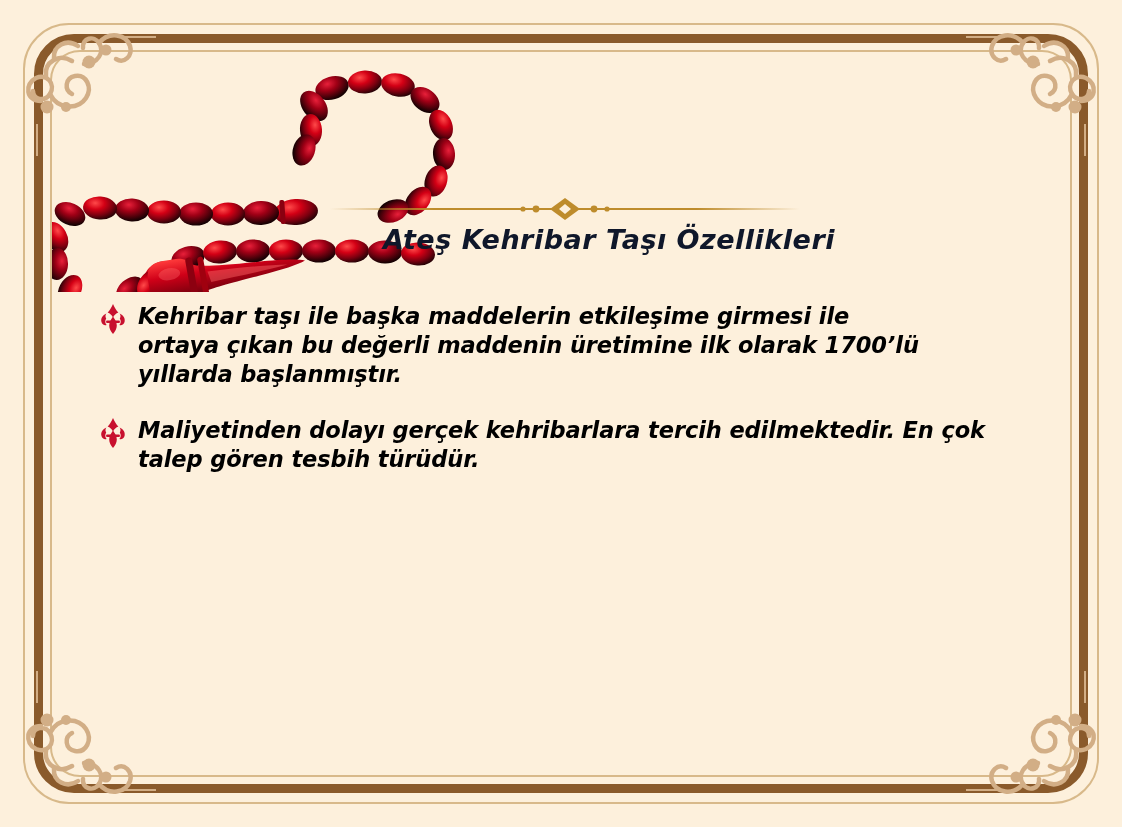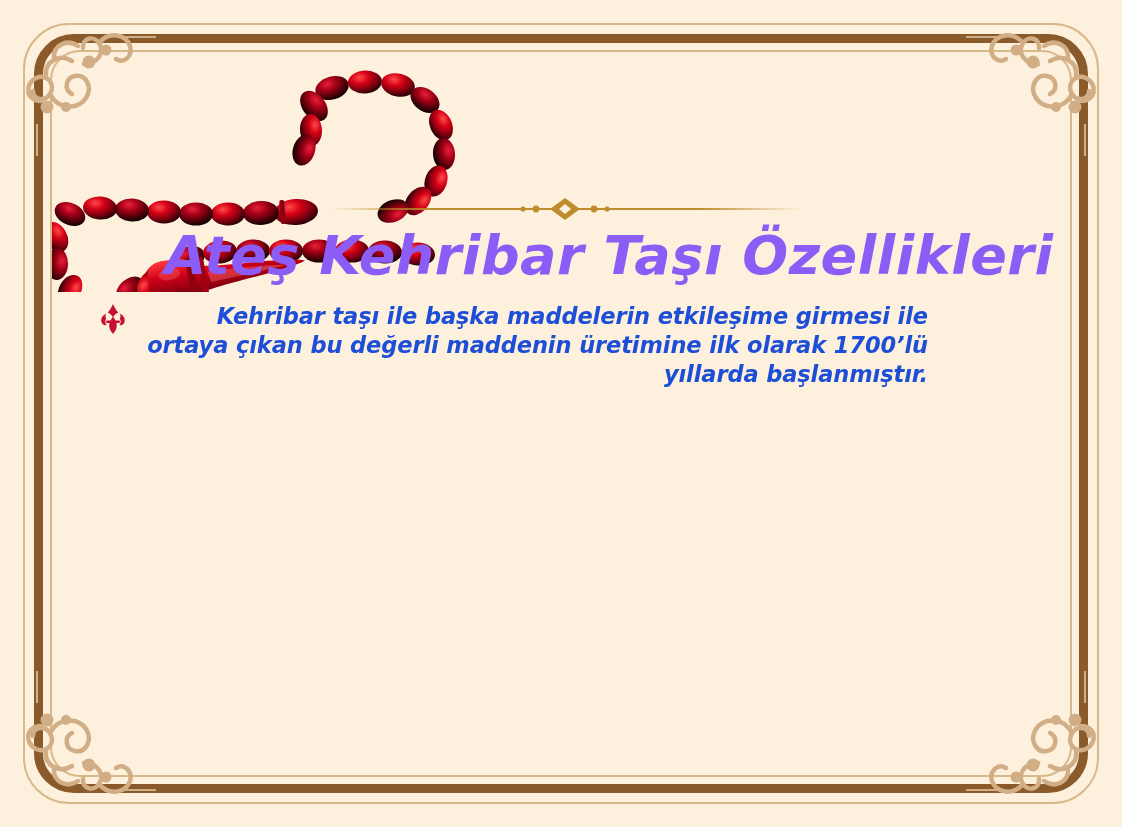--- a/index.html
+++ b/index.html
@@ -52,23 +52,23 @@
 
   
   .title{
     position:absolute;left:0;top:224px;width:1122px;
     text-align:center;
     padding-left:96px;
     box-sizing:border-box;
     font-family:"DejaVu Sans", sans-serif;
     font-style:italic;
     font-weight:700;
-    font-size:54px;
+    font-size:27px;
     letter-spacing:.5px;
-    color:#8b5cf6;
+    color:#0f172a;
     white-space:nowrap;
   }
 
   
   .list{
     position:absolute;left:100px;top:302px;width:945px;
   }
   .item{
     position:relative;
     display:flex;
@@ -82,23 +82,22 @@
     margin-right:12px;
     margin-top:2px;
   }
   .item-text{
     flex:1 1 auto;
     font-family:"DejaVu Sans", sans-serif;
     font-style:italic;
     font-weight:700;
     font-size:22.5px;
     line-height:1.28;
-    color:#1d4ed8;
+    color:#000000;
     letter-spacing:-0.1px;
-    text-align:right;
   }
   .i1 .item-text{max-width:790px;}
   .i2 .item-text{max-width:900px;}
   .i3 .item-text{max-width:905px;}
 </style>
 </head>
 <body>
 
 <div id="card">
 
@@ -321,15 +320,33 @@
             <path d="M13,12.4 C11,15.4 9.2,18 9.2,21.4 C9.2,24.6 10.8,27.4 13,30
                      C15.2,27.4 16.8,24.6 16.8,21.4 C16.8,18 15,15.4 13,12.4 Z"></path>
             <rect x="6" y="16.4" width="14" height="2.6" rx="1.3"></rect>
           </g>
         </svg>
       </span>
       <span class="item-text">Kehribar taşı ile başka maddelerin etkileşime girmesi ile ortaya çıkan bu değerli maddenin üretimine ilk olarak 1700’lü yıllarda başlanmıştır.</span>
     </div>
 
 
+    <div class="item i3">
+      <span class="bullet">
+        <svg width="26" height="30" viewBox="0 0 26 30">
+          <g fill="#C8102E">
+            <path d="M13,0 C11.2,4.2 9.6,6.6 7.6,8.6 C10,9.4 11.8,11.2 13,13.6
+                     C14.2,11.2 16,9.4 18.4,8.6 C16.4,6.6 14.8,4.2 13,0 Z"></path>
+            <path d="M6.4,9.6 C2.6,11.4 0.6,14.4 1.4,17.8 C2,20.4 4.4,21.8 6.6,21
+                     C5,19.2 4.8,16.6 6.2,14.4 C5.2,13 5.2,11.2 6.4,9.6 Z"></path>
+            <path d="M19.6,9.6 C23.4,11.4 25.4,14.4 24.6,17.8 C24,20.4 21.6,21.8 19.4,21
+                     C21,19.2 21.2,16.6 19.8,14.4 C20.8,13 20.8,11.2 19.6,9.6 Z"></path>
+            <path d="M13,12.4 C11,15.4 9.2,18 9.2,21.4 C9.2,24.6 10.8,27.4 13,30
+                     C15.2,27.4 16.8,24.6 16.8,21.4 C16.8,18 15,15.4 13,12.4 Z"></path>
+            <rect x="6" y="16.4" width="14" height="2.6" rx="1.3"></rect>
+          </g>
+        </svg>
+      </span>
+      <span class="item-text">Maliyetinden dolayı gerçek kehribarlara tercih edilmektedir. En çok talep gören tesbih türüdür.</span>
+    </div>
 
   </div>
 </div>
 
 </body></html>

